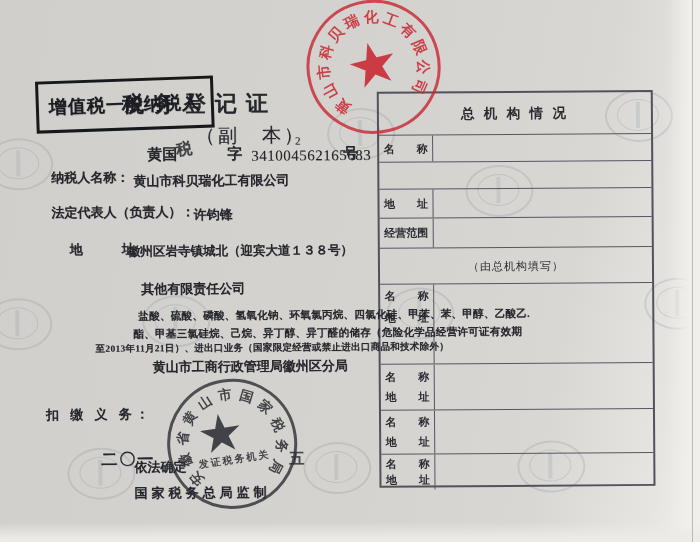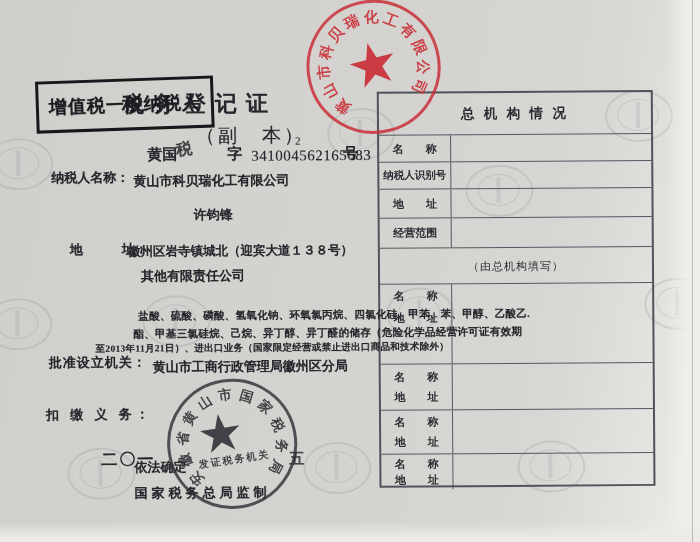--- a/index.html
+++ b/index.html
@@ -52,21 +52,21 @@
   .scope{font-size:10.5px;font-weight:600;z-index:5;letter-spacing:0.3px;}
 
   
   #rtable{
     position:absolute;left:378px;top:92px;width:276px;height:396px;
     border:2px solid #52525e;box-sizing:border-box;z-index:2;
     color:#2b2c33;
   }
   .trow{display:flex;border-top:1px solid #565663;box-sizing:border-box;}
   .first{border-top:none;}
-  .lcell{width:72px;border-right:1px solid #565663;box-sizing:border-box;
+  .lcell{width:54px;border-right:1px solid #565663;box-sizing:border-box;
       display:flex;align-items:center;justify-content:center;
       font-size:11px;font-weight:700;text-align:left;}
   .vcell{flex:1;}
   .thead{display:flex;flex-direction:column;align-items:center;justify-content:center;box-sizing:border-box;}
   .thead .t1{font-size:13.5px;font-weight:700;letter-spacing:3px;}
   .thead .t2{font-size:11px;letter-spacing:1px;margin-top:1px;}
   .blk .lcell{flex-direction:column;justify-content:space-around;padding:2px 0;}
   .blk1 .lcell{justify-content:flex-start;gap:7px;padding-top:4px;}
 
   
@@ -126,53 +126,52 @@
     <div class="abs ink numline" style="left:148px;top:144px;font-size:15px;font-weight:700;">黄国</div>
     <div class="abs ink numline" style="left:177px;top:138px;font-size:16px;font-weight:700;transform:rotate(-7deg);opacity:.85;">税</div>
     <div class="abs ink numline" style="left:228px;top:144px;font-size:15px;font-weight:700;">字</div>
     <div class="abs ink numline" style="left:296px;top:134px;font-size:11px;">2</div>
     <div class="abs ink numline" style="left:252px;top:147px;font-size:15px;font-weight:400;letter-spacing:0.5px;">341004562165683</div>
     <div class="abs ink numline" style="left:344px;top:144px;font-size:15px;font-weight:700;">号</div>
 
     <div class="abs ink flabel" style="left:52px;top:167px;">纳税人名称：</div>
     <div class="abs ink fval" style="left:134px;top:171px;">黄山市科贝瑞化工有限公司</div>
 
+    <div class="abs ink flabel" style="left:52px;top:202px;">法定代表人（负责人）：</div>
     <div class="abs ink fval" style="left:194px;top:205px;">许钧锋</div>
 
     <div class="abs ink flabel" style="left:70px;top:239px;">地　　　址：</div>
     <div class="abs ink fval" style="left:128px;top:242px;font-size:12.5px;">徽州区岩寺镇城北（迎宾大道１３８号）</div>
 
-    <div class="abs ink fval" style="left:141px;top:266px;">其他有限责任公司</div>
+    <div class="abs ink fval" style="left:141px;top:279px;">其他有限责任公司</div>
 
     <div class="abs ink scope" style="left:138px;top:308px;">盐酸、硫酸、磷酸、氢氧化钠、环氧氯丙烷、四氯化硅、甲苯、苯、甲醇、乙酸乙.</div>
     <div class="abs ink scope" style="left:133px;top:326px;">酯、甲基三氯硅烷、己烷、异丁醇、异丁醛的储存（危险化学品经营许可证有效期</div>
     <div class="abs ink scope" style="left:95px;top:341px;font-size:9.5px;">至2013年11月21日）、进出口业务（国家限定经营或禁止进出口商品和技术除外）</div>
 
-    <div class="abs ink flabel" style="left:48px;top:352px;letter-spacing:1px;">批准设立机关：</div>
     <div class="abs ink fval" style="left:152px;top:357px;">黄山市工商行政管理局徽州区分局</div>
 
     <div class="abs ink flabel" style="left:45px;top:404px;letter-spacing:4px;">扣 缴 义 务：</div>
     <div class="abs ink fval" style="left:133px;top:428px;margin-top:29px;">依法确定</div>
 
     <div class="abs ink dateline" style="left:100px;top:448px;letter-spacing:2px;">二〇一</div>
     <div class="abs ink dateline" style="left:288px;top:449px;font-size:15px;opacity:.8;">五</div>
 
     <div class="abs ink" id="footer-line">国家税务总局监制</div>
 
     <div id="rtable">
 
       <div class="trow first thead" style="height:41px;">
         <div class="t1">总 机 构 情 况</div>
       </div>
       <div class="trow" style="height:27px;">
         <div class="lcell">名　　称</div>
         <div class="vcell"></div>
       </div>
       <div class="trow" style="height:27px;">
-        <div class="lcell" style="font-size:10.5px;">纳税人识别号</div>
         <div class="vcell"></div>
       </div>
       <div class="trow" style="height:29px;">
         <div class="lcell">地　　址</div>
         <div class="vcell"></div>
       </div>
       <div class="trow" style="height:30px;">
         <div class="lcell">经营范围</div>
         <div class="vcell"></div>
       </div>

